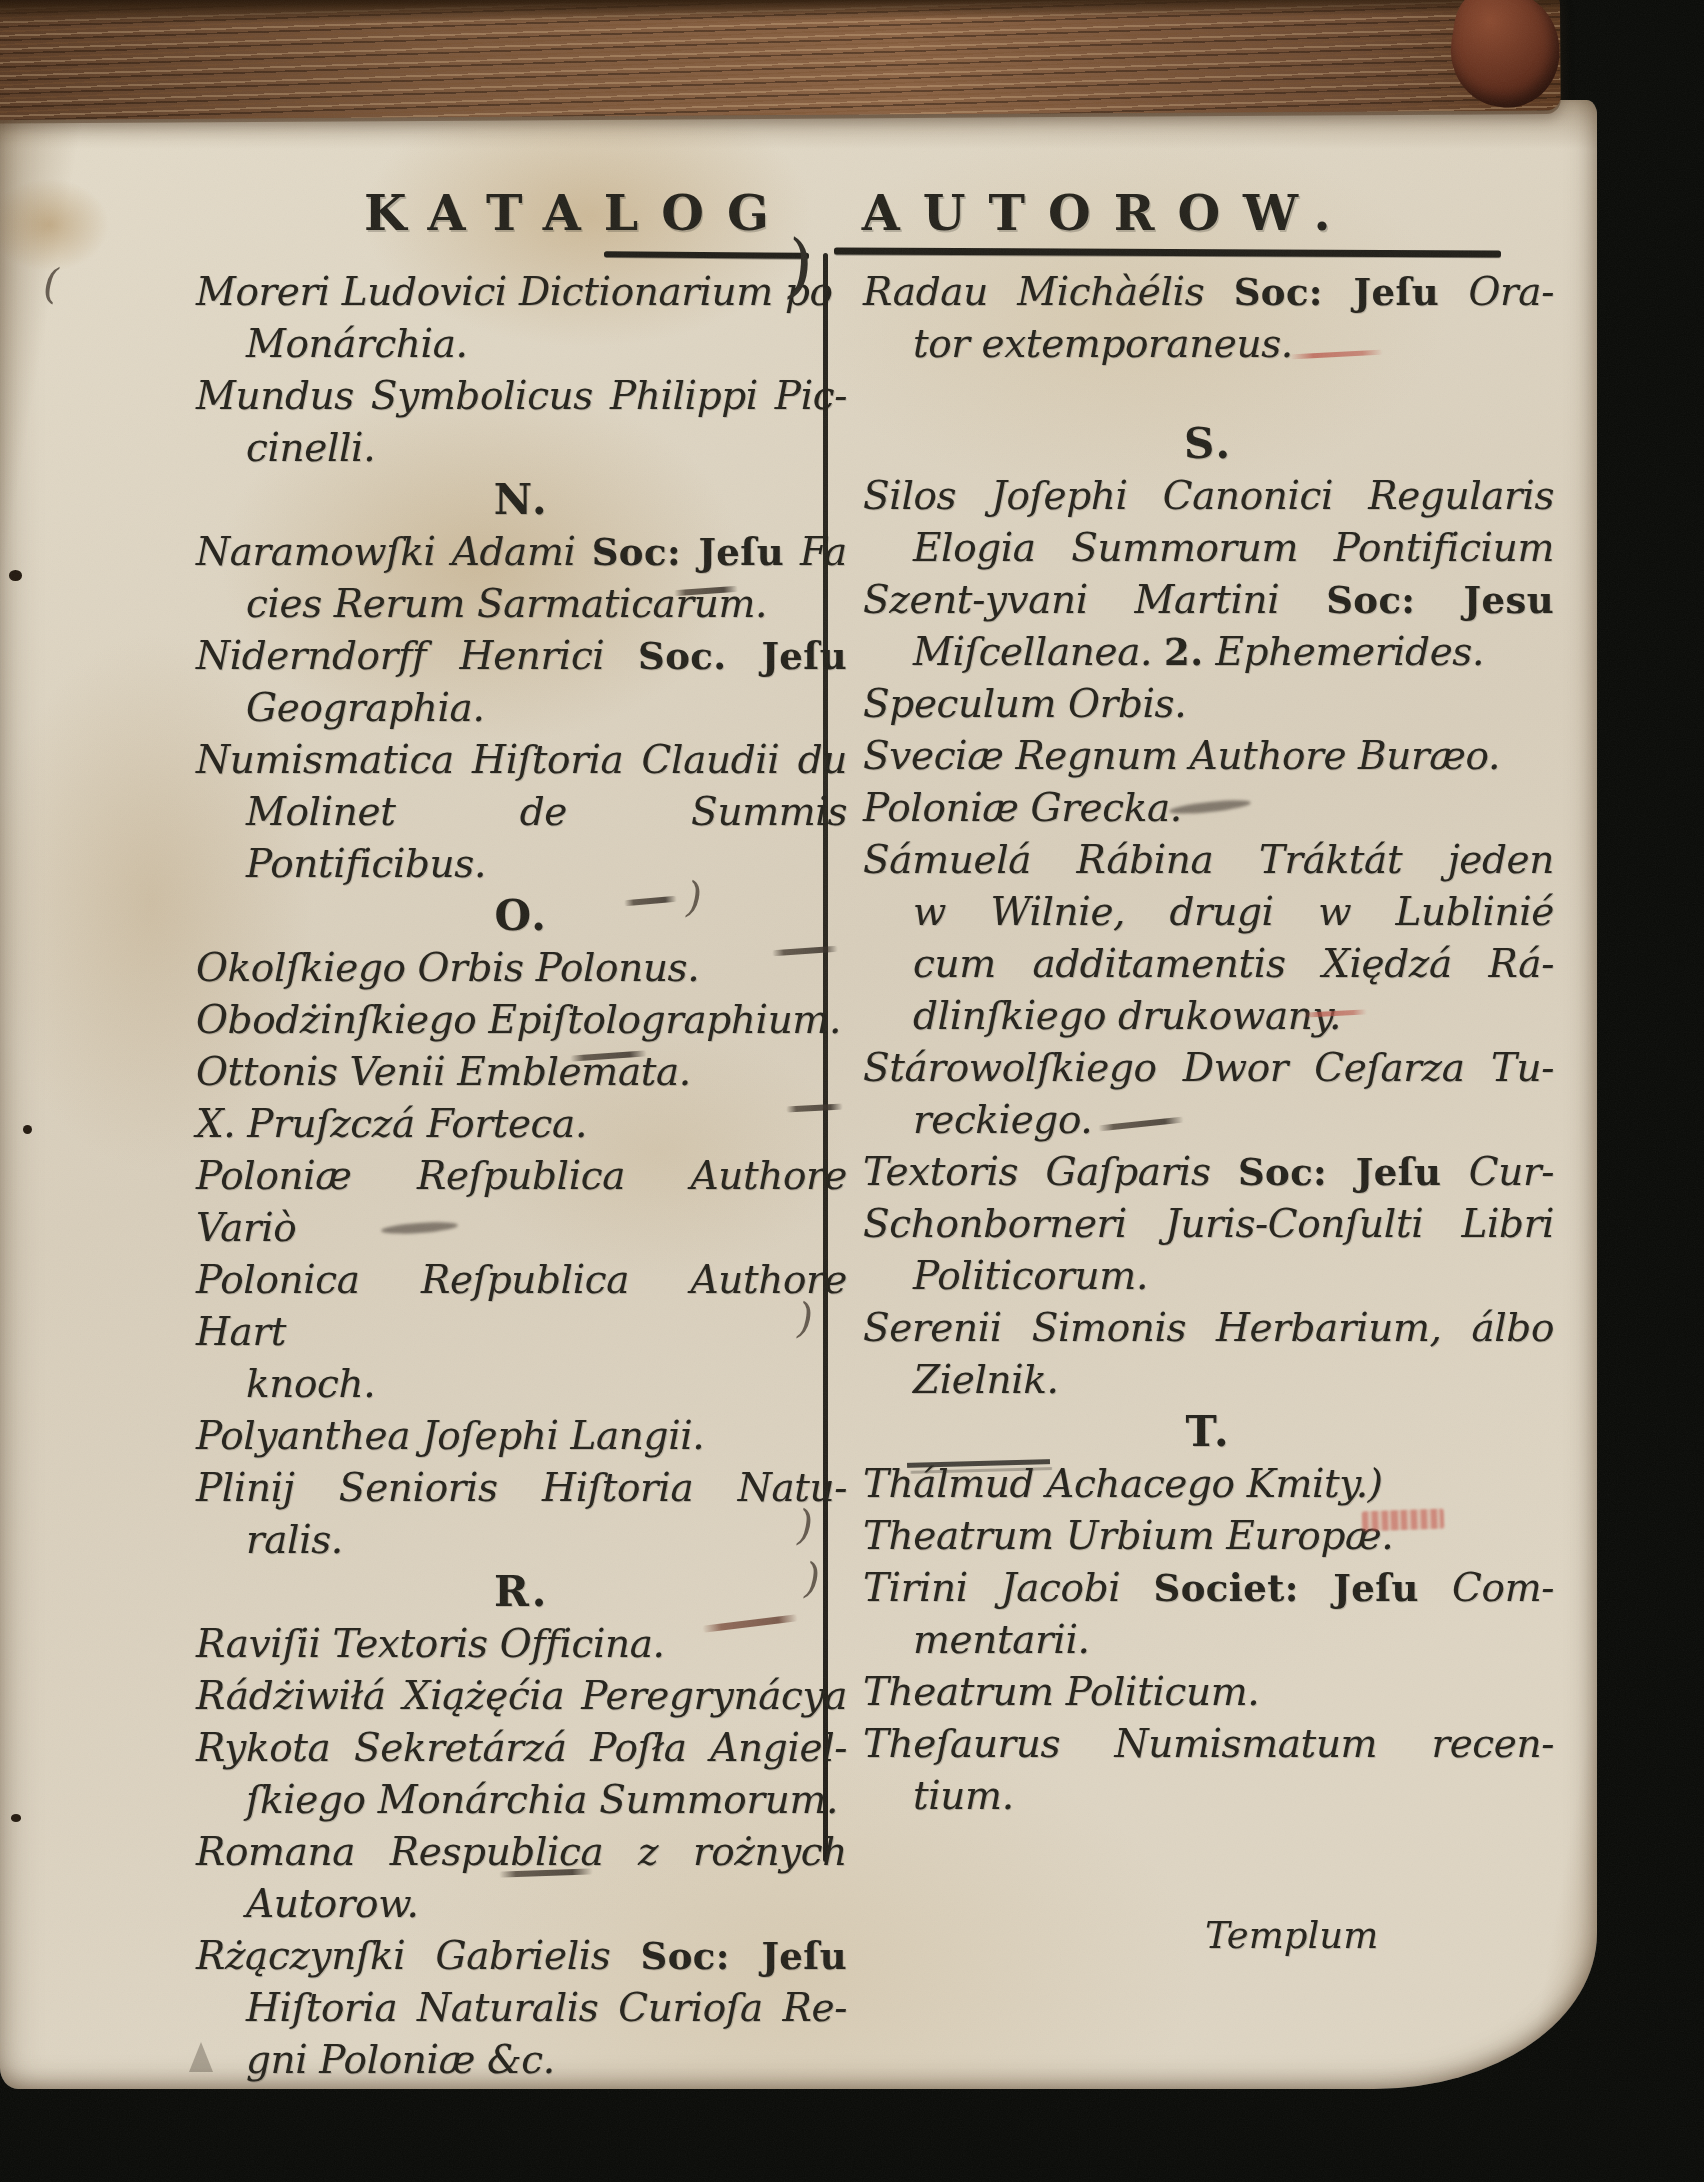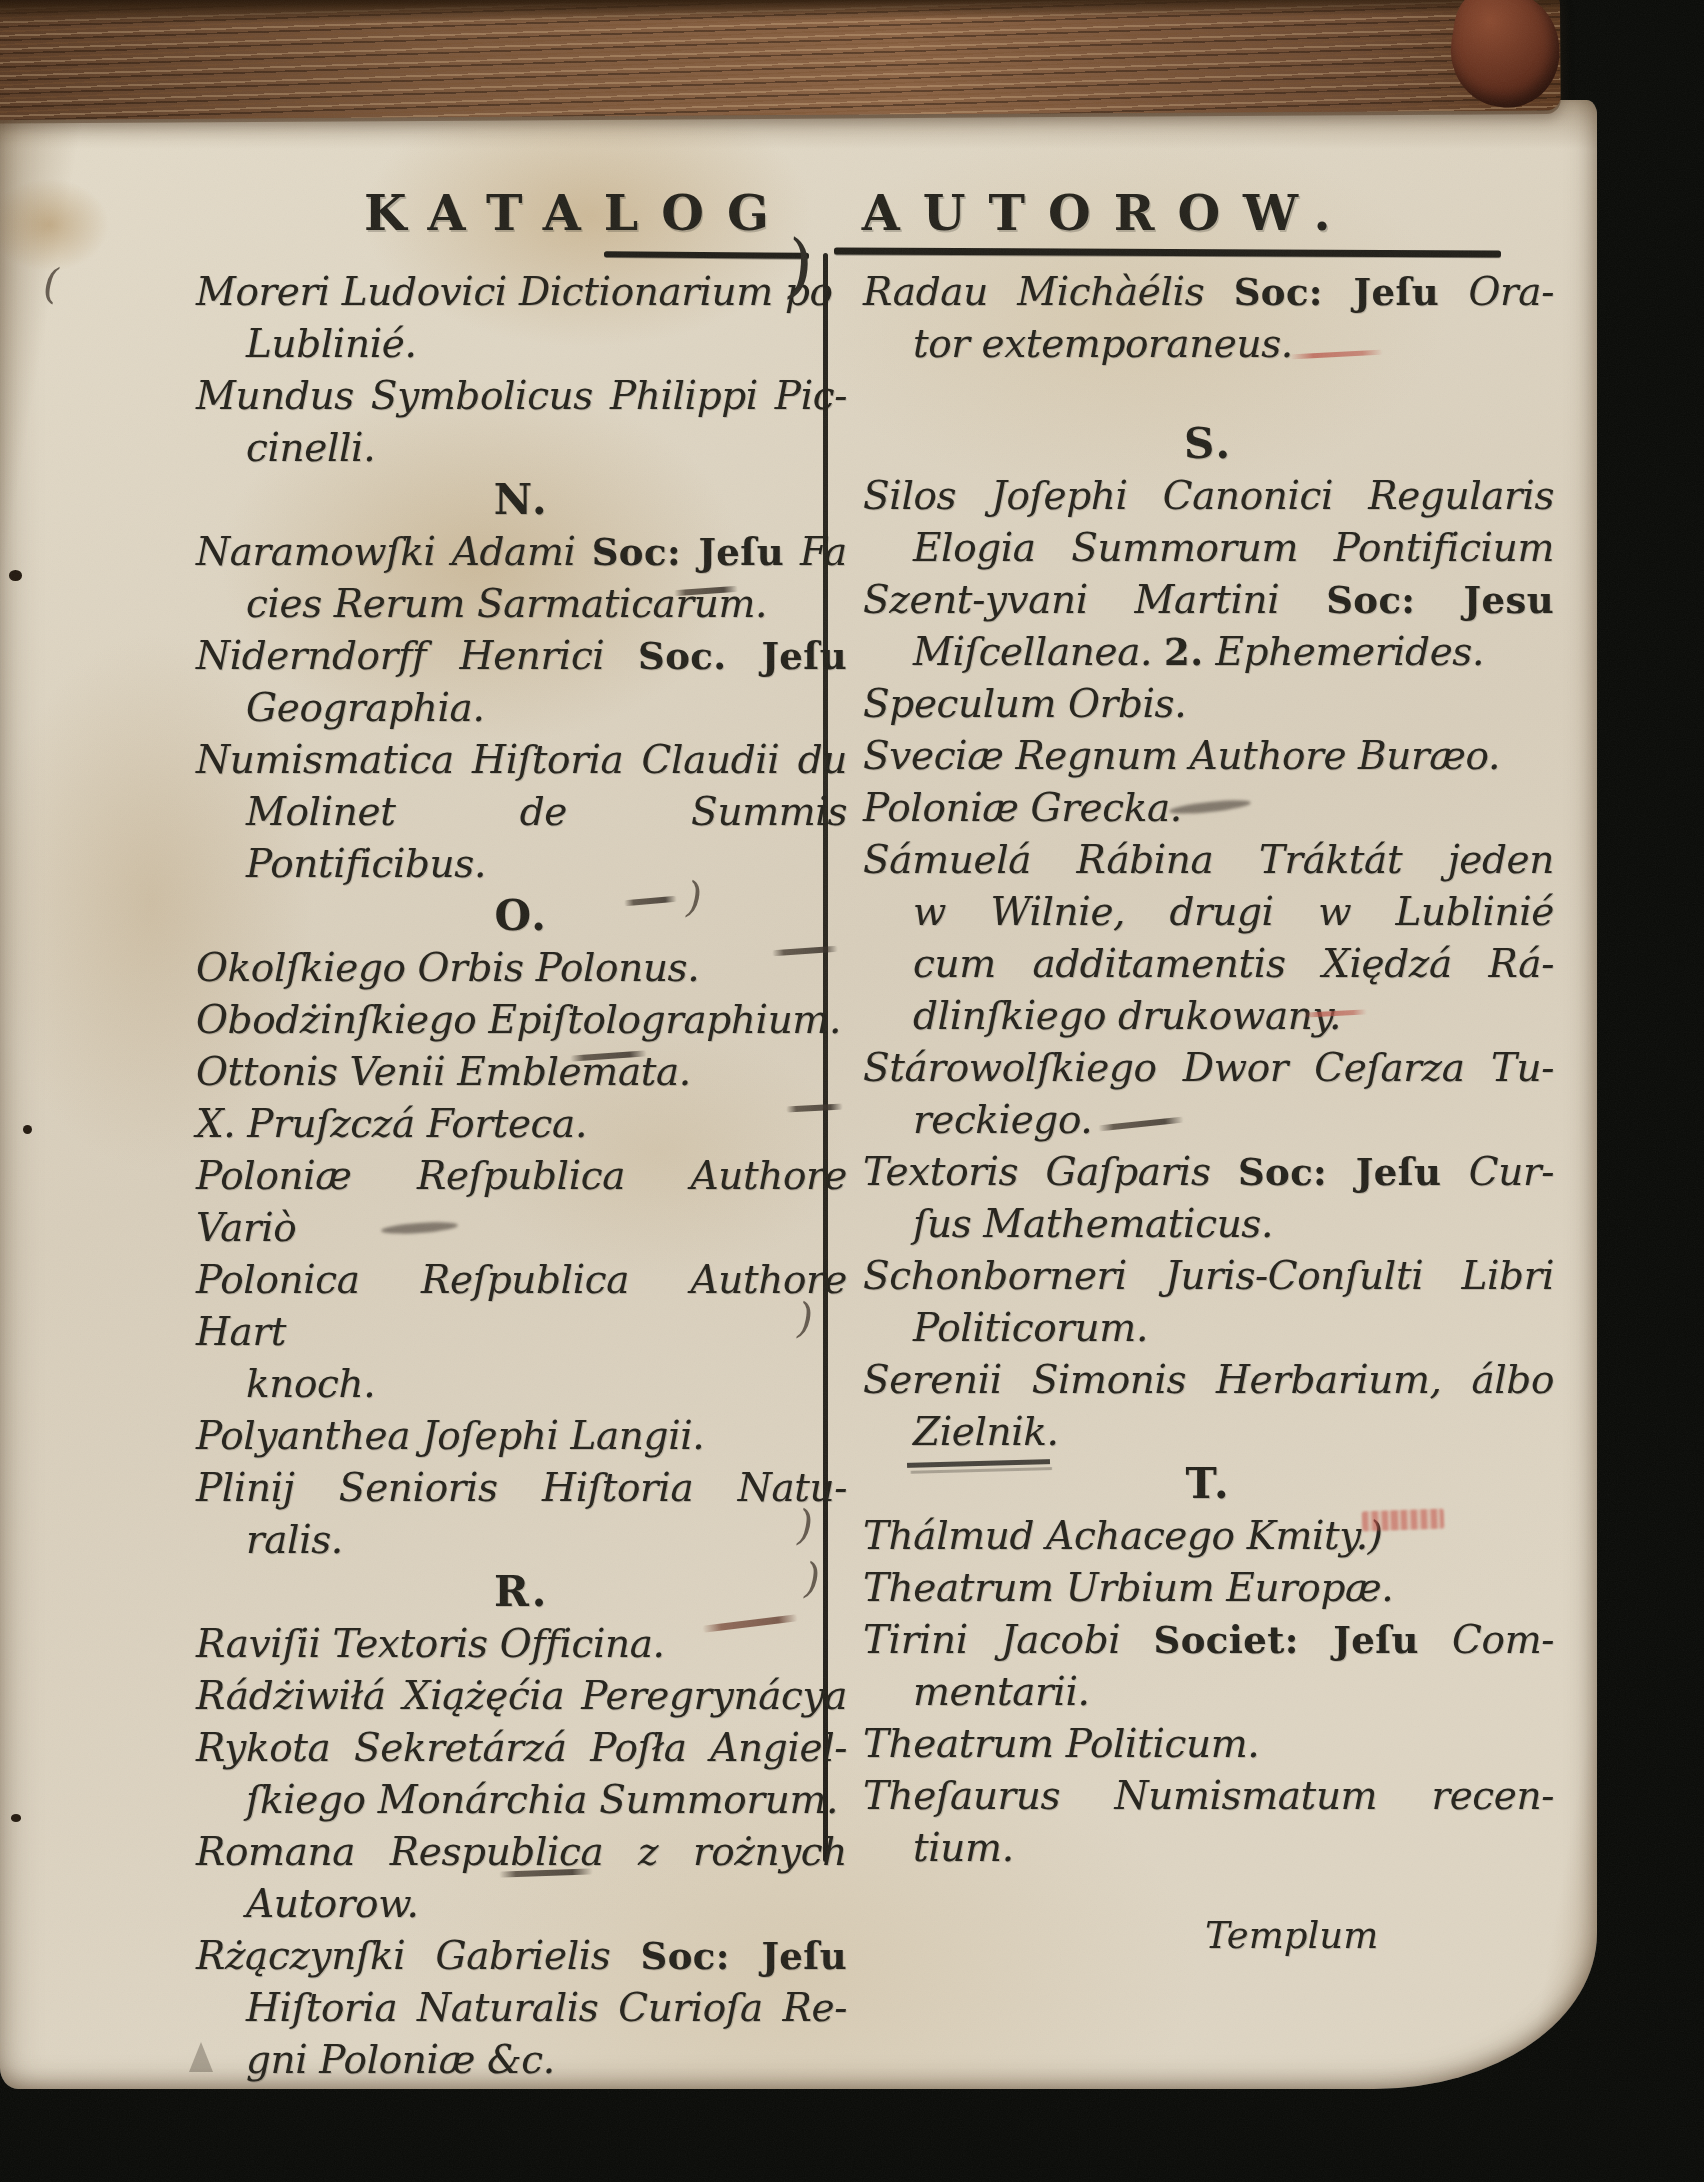--- a/index.html
+++ b/index.html
@@ -123,21 +123,21 @@
   <div class="band"></div>
   <div class="leather"></div>
 
   <div class="title">KATALOG AUTOROW.</div>
   <div class="rule" id="rule-a"></div>
   <div class="rule" id="rule-b"></div>
   <div class="divider"></div>
 
   <div class="col" id="col-left">
       <div class="line"><span>Moreri Ludovici Dictionarium po</span></div>
-      <div class="line ind"><span>Lublinié.</span></div>
+      <div class="line ind"><span>Monárchia.</span></div>
       <div class="line j"><span>Mundus Symbolicus Philippi Pic-</span></div>
       <div class="line ind"><span>cinelli.</span></div>
       <div class="line sec"><span>N.</span></div>
       <div class="line j"><span>Naramowſki Adami </span><span class="rm">Soc: Jeſu</span><span> Fa</span></div>
       <div class="line ind"><span>cies Rerum Sarmaticarum.</span></div>
       <div class="line j"><span>Niderndorff Henrici </span><span class="rm">Soc. Jeſu</span></div>
       <div class="line ind"><span>Geographia.</span></div>
       <div class="line j"><span>Numismatica Hiſtoria Claudii du</span></div>
       <div class="line j ind"><span>Molinet de Summis Pontificibus.</span></div>
       <div class="line sec"><span>O.</span></div>
@@ -173,21 +173,20 @@
       <div class="line"><span>Speculum Orbis.</span></div>
       <div class="line"><span>Sveciæ Regnum Authore Buræo.</span></div>
       <div class="line"><span>Poloniæ Grecka.</span></div>
       <div class="line j"><span>Sámuelá Rábina Tráktát jeden</span></div>
       <div class="line j ind"><span>w Wilnie, drugi w Lublinié</span></div>
       <div class="line j ind"><span>cum additamentis Xiędzá Rá-</span></div>
       <div class="line ind"><span>dlinſkiego drukowany.</span></div>
       <div class="line j"><span>Stárowolſkiego Dwor Ceſarza Tu-</span></div>
       <div class="line ind"><span>reckiego.</span></div>
       <div class="line j"><span>Textoris Gaſparis </span><span class="rm">Soc: Jeſu</span><span> Cur-</span></div>
-      <div class="line ind"><span>ſus Mathematicus.</span></div>
       <div class="line j"><span>Schonborneri Juris-Conſulti Libri</span></div>
       <div class="line ind"><span>Politicorum.</span></div>
       <div class="line j"><span>Serenii Simonis Herbarium, álbo</span></div>
       <div class="line ind"><span>Zielnik.</span></div>
       <div class="line sec"><span>T.</span></div>
       <div class="line"><span>Thálmud Achacego Kmity.)</span></div>
       <div class="line"><span>Theatrum Urbium Europæ.</span></div>
       <div class="line j"><span>Tirini Jacobi </span><span class="rm">Societ: Jeſu</span><span> Com-</span></div>
       <div class="line ind"><span>mentarii.</span></div>
       <div class="line"><span>Theatrum Politicum.</span></div>

